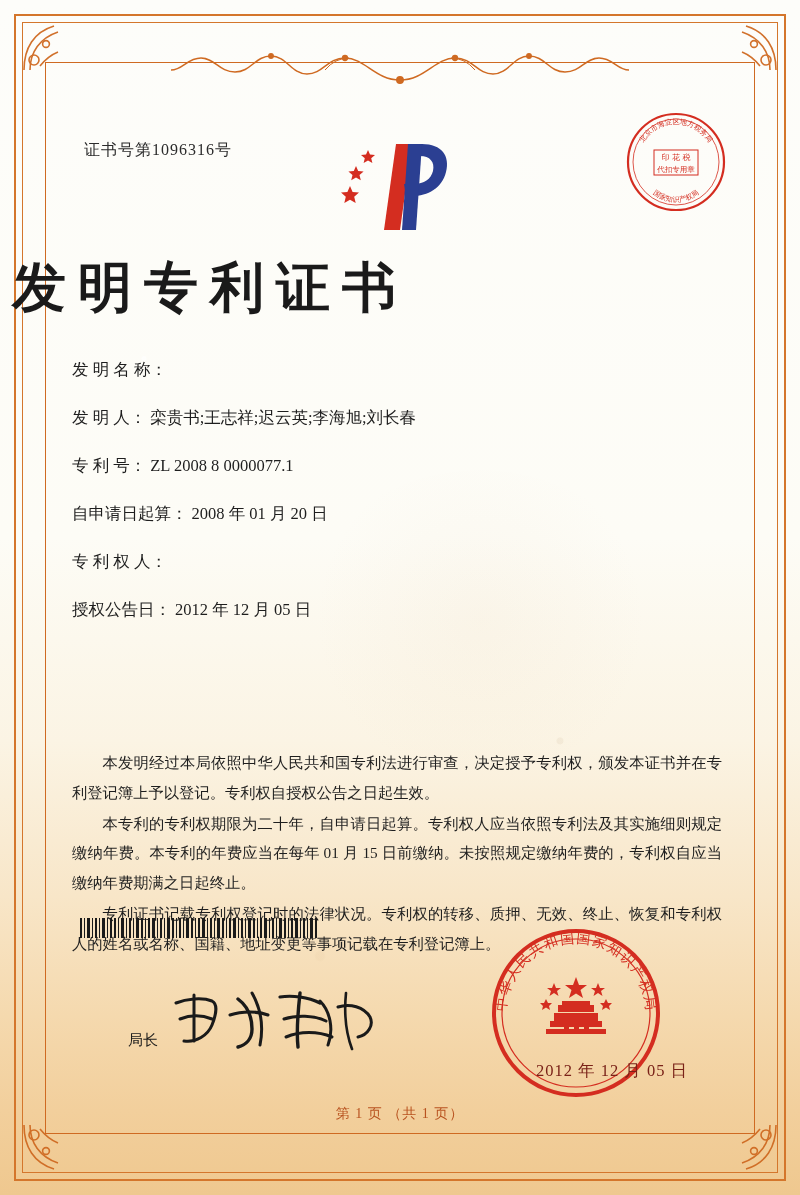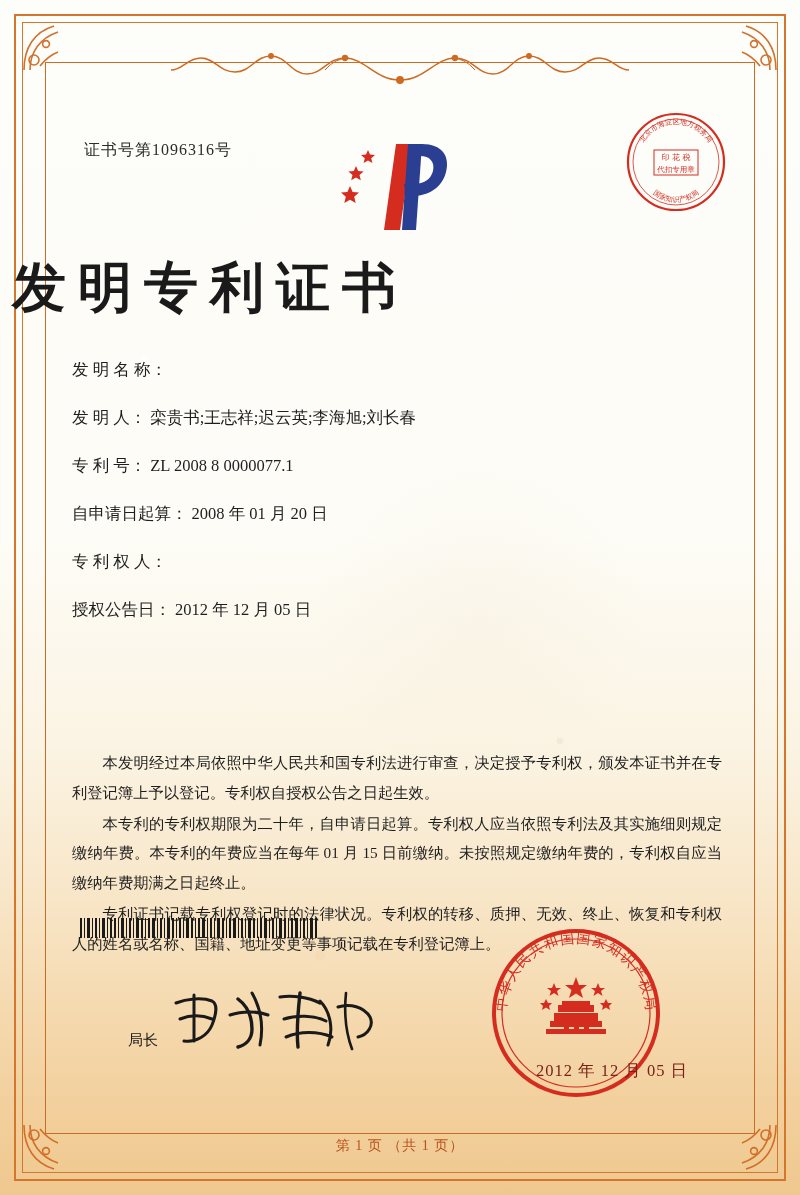--- a/index.html
+++ b/index.html
@@ -203,21 +203,20 @@
   }
 
   .page-no {
     position: absolute;
     left: 0; right: 0;
     top: 1105px;
     text-align: center;
     font-size: 14px;
     color: #b8521f;
     letter-spacing: 1px;
-    margin-top: 32px;
   }
 
   
   .watermark {
     position: absolute;
     left: 300px;
     top: 470px;
     width: 360px;
     height: 300px;
     border-radius: 50%;

